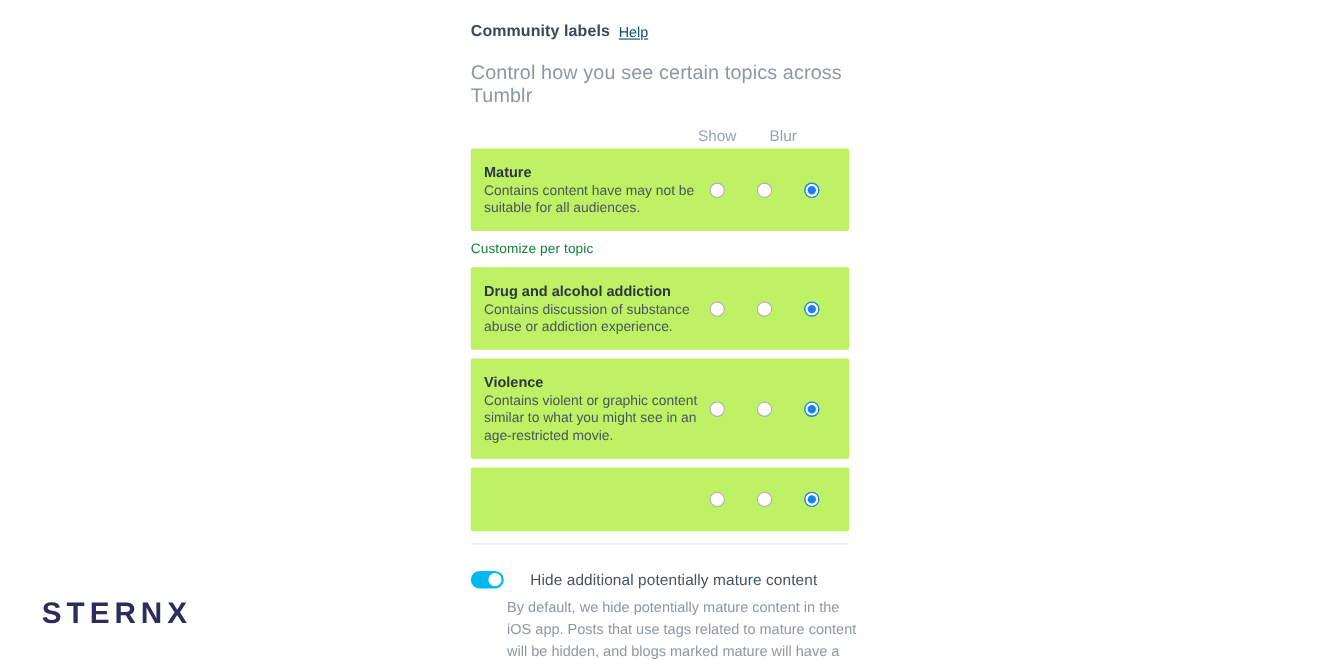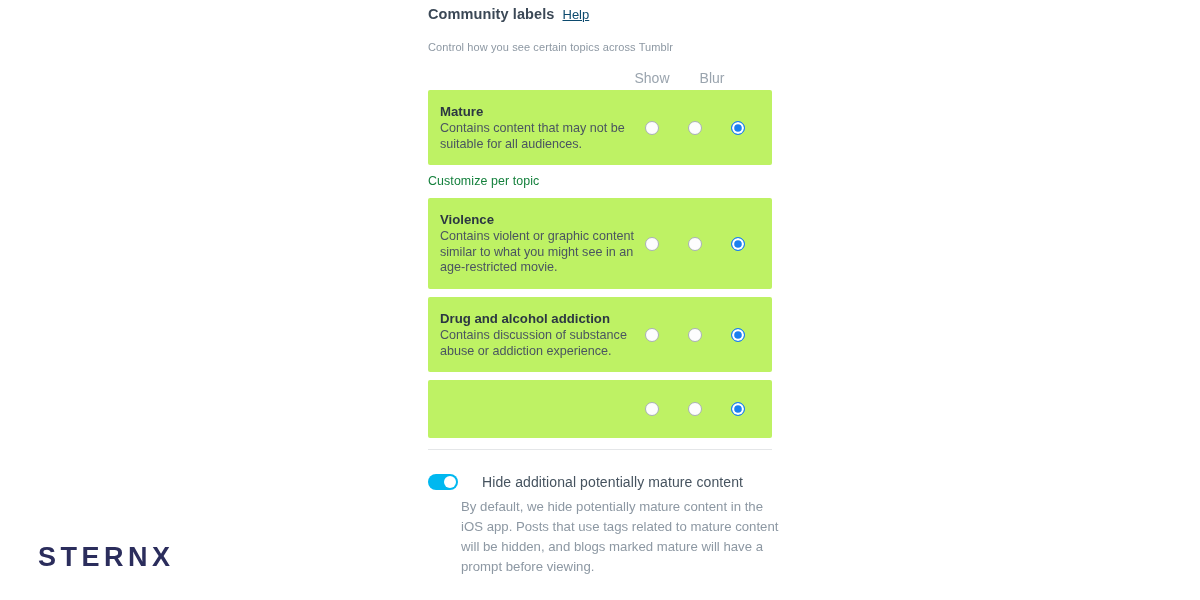--- a/index.html
+++ b/index.html
@@ -21,37 +21,37 @@
     left: 428px;
     top: 0px;
     width: 344px;
   }
 
   
   .header-row {
     display: flex;
     align-items: flex-end;
     gap: 8px;
-    padding-top: 6px;
+    padding-top: 21px;
   }
   .section-title {
     font-size: 14.5px;
     font-weight: 700;
     color: #3b4856;
     letter-spacing: 0.1px;
   }
   .help-link {
     font-size: 13px;
     color: #0c4a6e;
     text-decoration: underline;
     cursor: pointer;
   }
   .subtitle {
     margin-top: 19px;
-    font-size: 11px;
+    font-size: 18px;
     color: #8d98a3;
     letter-spacing: 0.1px;
   }
 
   
   .col-headers {
     position: relative;
     height: 20px;
     margin-top: 17px;
   }
@@ -200,47 +200,47 @@
 
   <div class="col-headers">
     <span class="col-head c0">Show</span>
     <span class="col-head c1">Blur</span>
     <span class="col-head c2">Hide</span>
   </div>
 
   <div class="card">
     <div class="card-text">
       <div class="card-title">Mature</div>
-      <div class="card-desc">Contains content that may not be suitable for all audiences.</div>
+      <div class="card-desc">Contains content have may not be suitable for all audiences.</div>
     </div>
     <div class="radios">
       <span class="radio r0"></span>
       <span class="radio r1"></span>
       <span class="radio r2 checked"></span>
     </div>
   </div>
 
   <div class="customize-label">Customize per topic</div>
+
+  <div class="card">
+    <div class="card-text">
+      <div class="card-title">Drug and alcohol addiction</div>
+      <div class="card-desc">Contains discussion of substance abuse or addiction experience.</div>
+    </div>
+    <div class="radios">
+      <span class="radio r0"></span>
+      <span class="radio r1"></span>
+      <span class="radio r2 checked"></span>
+    </div>
+  </div>
 
   <div class="card">
     <div class="card-text">
       <div class="card-title">Violence</div>
       <div class="card-desc">Contains violent or graphic content similar to what you might see in an age-restricted movie.</div>
-    </div>
-    <div class="radios">
-      <span class="radio r0"></span>
-      <span class="radio r1"></span>
-      <span class="radio r2 checked"></span>
-    </div>
-  </div>
-
-  <div class="card">
-    <div class="card-text">
-      <div class="card-title">Drug and alcohol addiction</div>
-      <div class="card-desc">Contains discussion of substance abuse or addiction experience.</div>
     </div>
     <div class="radios">
       <span class="radio r0"></span>
       <span class="radio r1"></span>
       <span class="radio r2 checked"></span>
     </div>
   </div>
 
   <div class="card">
     <div class="radios">

